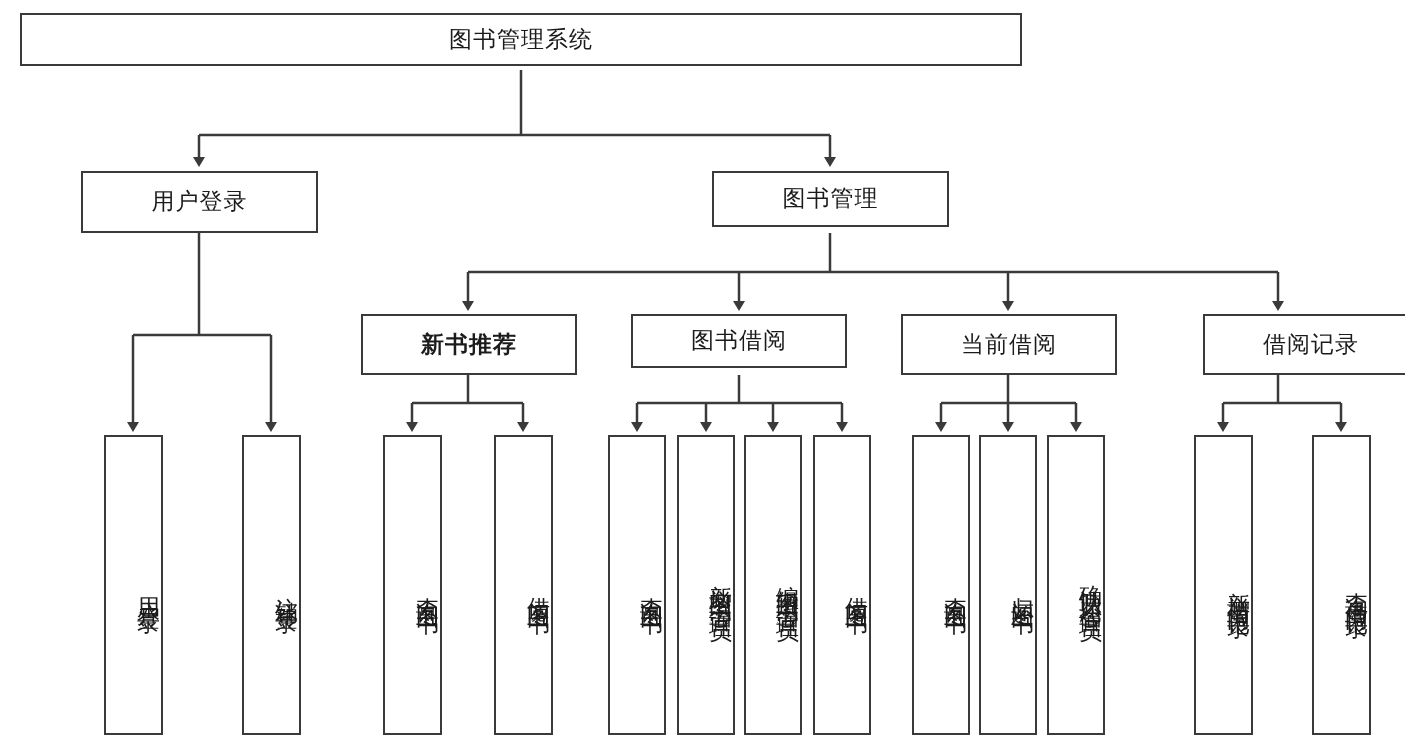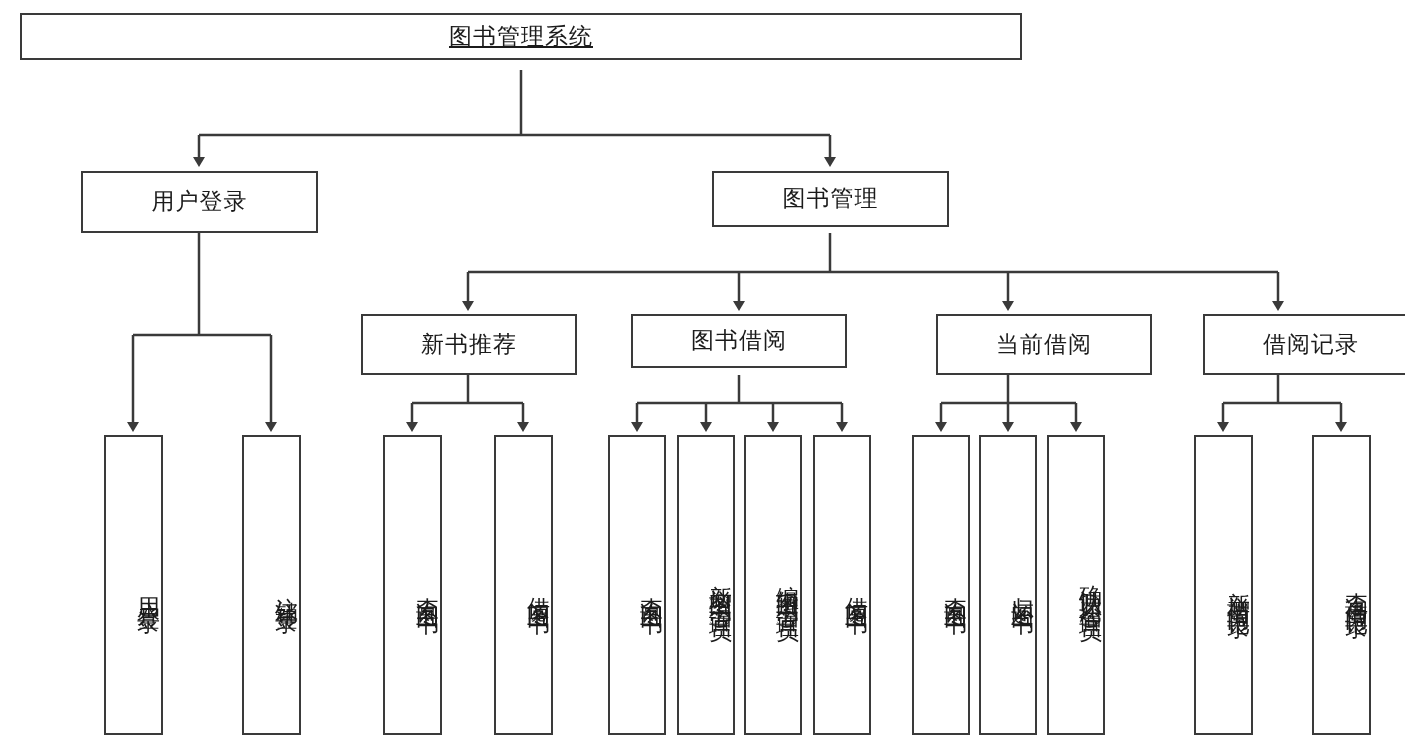--- a/index.html
+++ b/index.html
@@ -115,38 +115,38 @@
       <path d="M1076,403 L1076,423" marker-end="url(#arrow)"></path>
 
       <path d="M1278,375 L1278,403"></path>
       <path d="M1223,403 L1341,403"></path>
       <path d="M1223,403 L1223,423" marker-end="url(#arrow)"></path>
       <path d="M1341,403 L1341,423" marker-end="url(#arrow)"></path>
 
     </g>
   </svg>
 
-  <div class="node horiz" style="left:20px; top:13px; width:1002px; height:47px;text-decoration:underline;">
+  <div class="node horiz" style="left:20px; top:13px; width:1002px; height:53px;">
     <span>图书管理系统</span>
   </div>
 
   <div class="node horiz" style="left:81px; top:171px; width:237px; height:62px;">
     <span>用户登录</span>
   </div>
   <div class="node horiz" style="left:712px; top:171px; width:237px; height:56px;">
     <span>图书管理</span>
   </div>
 
-  <div class="node horiz" style="left:361px; top:314px; width:216px; height:61px;">
+  <div class="node horiz" style="left:361px; top:314px; width:216px; height:61px;font-weight:bold;">
     <span>新书推荐</span>
   </div>
   <div class="node horiz" style="left:631px; top:314px; width:216px; height:54px;">
     <span>图书借阅</span>
   </div>
-  <div class="node horiz" style="left:901px; top:314px; width:216px; height:61px;margin-left:35px;">
+  <div class="node horiz" style="left:901px; top:314px; width:216px; height:61px;">
     <span>当前借阅</span>
   </div>
   <div class="node horiz" style="left:1171px; top:314px; width:216px; height:61px;margin-left:32px;">
     <span>借阅记录</span>
   </div>
 
   <div class="node vert" style="left:104px; top:435px; width:59px; height:300px;">
     <span class="vlabel">用户登录</span>
   </div>
   <div class="node vert" style="left:242px; top:435px; width:59px; height:300px;">

